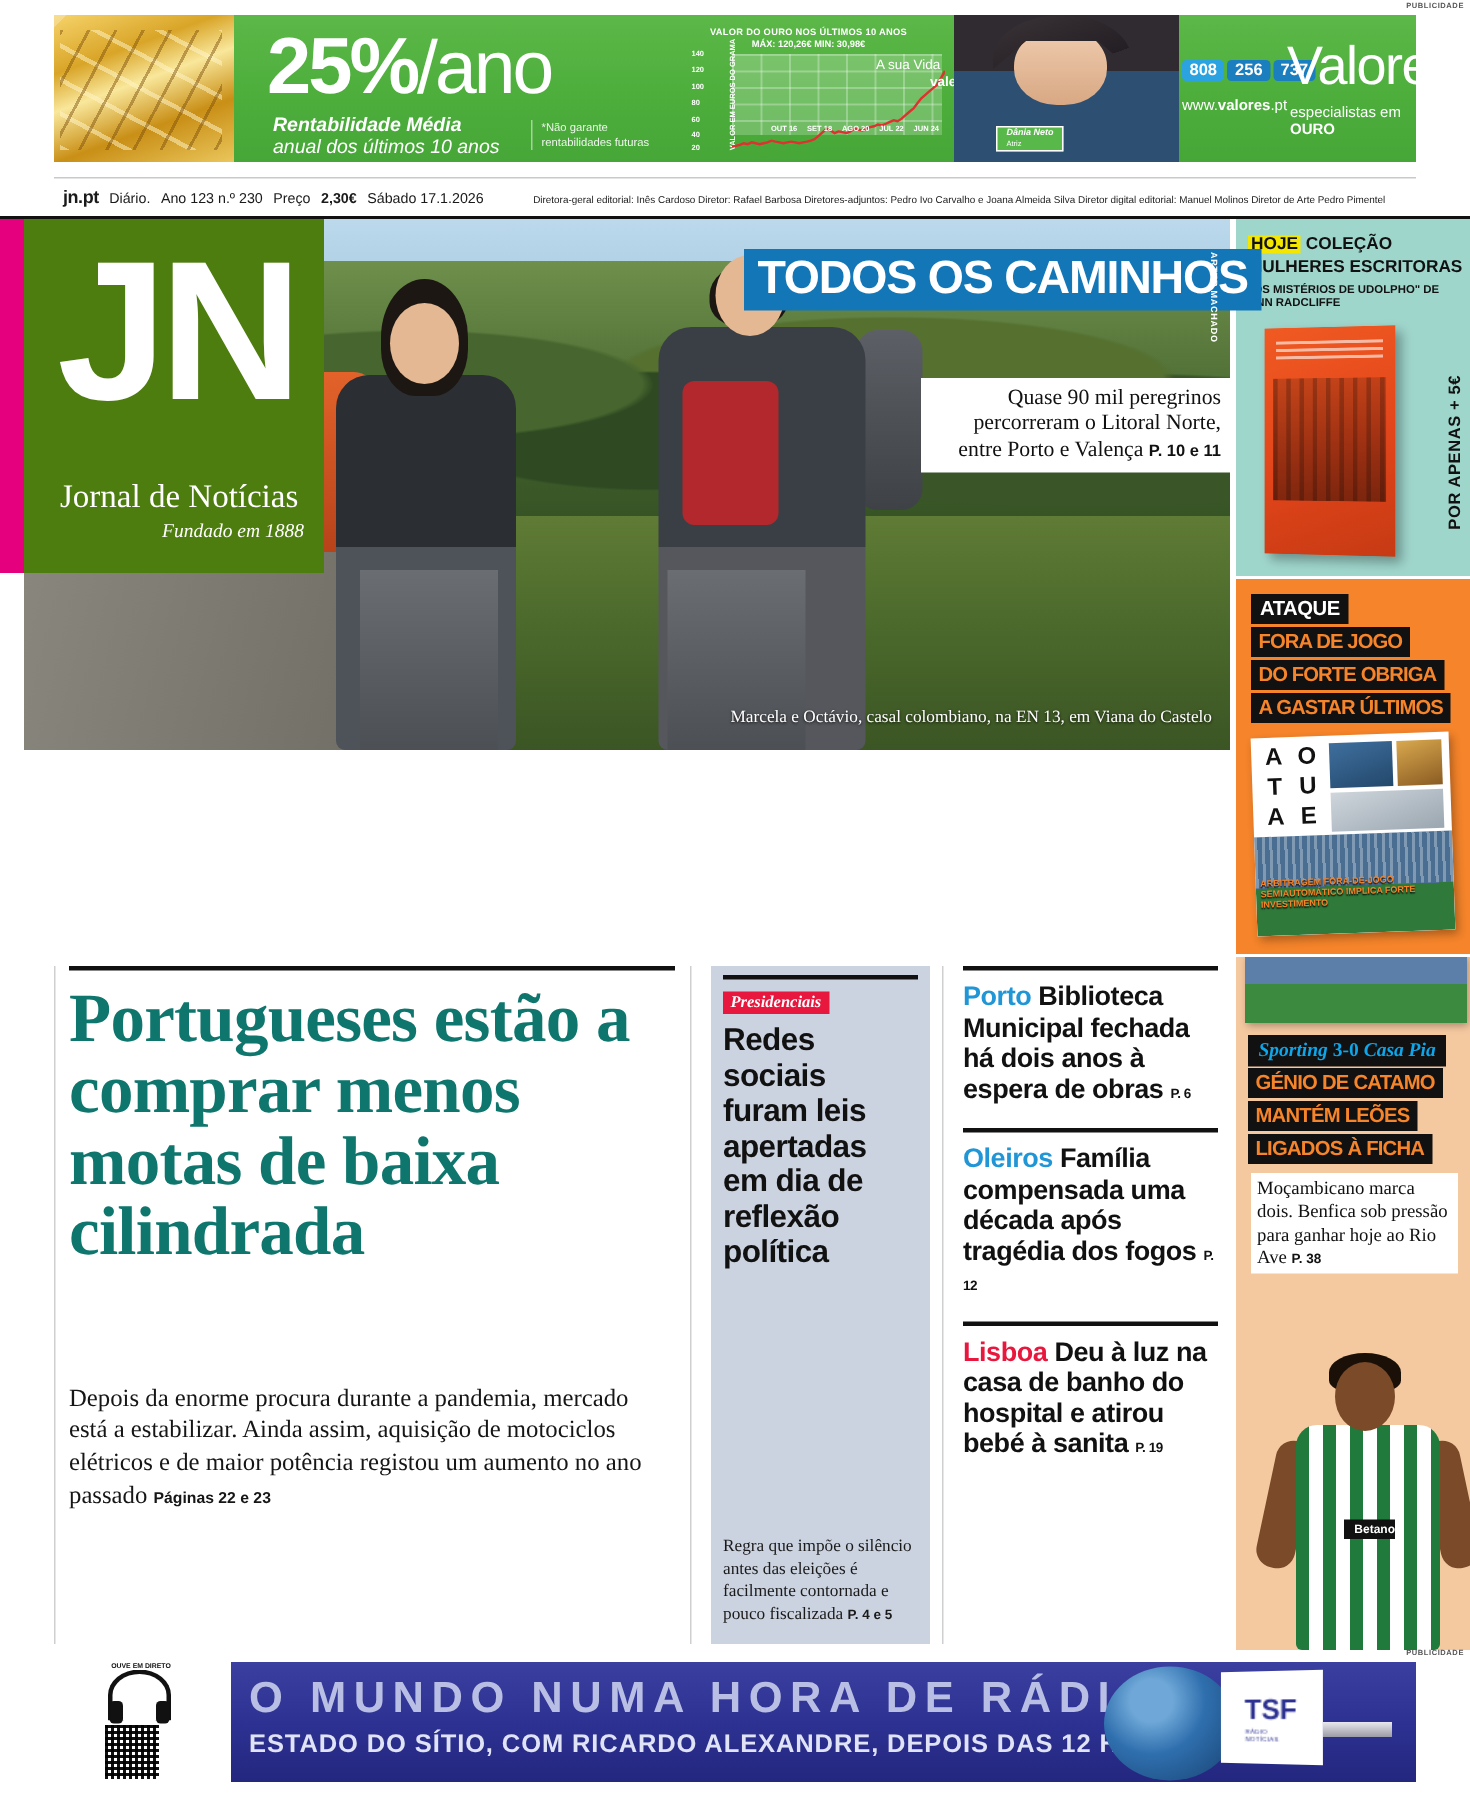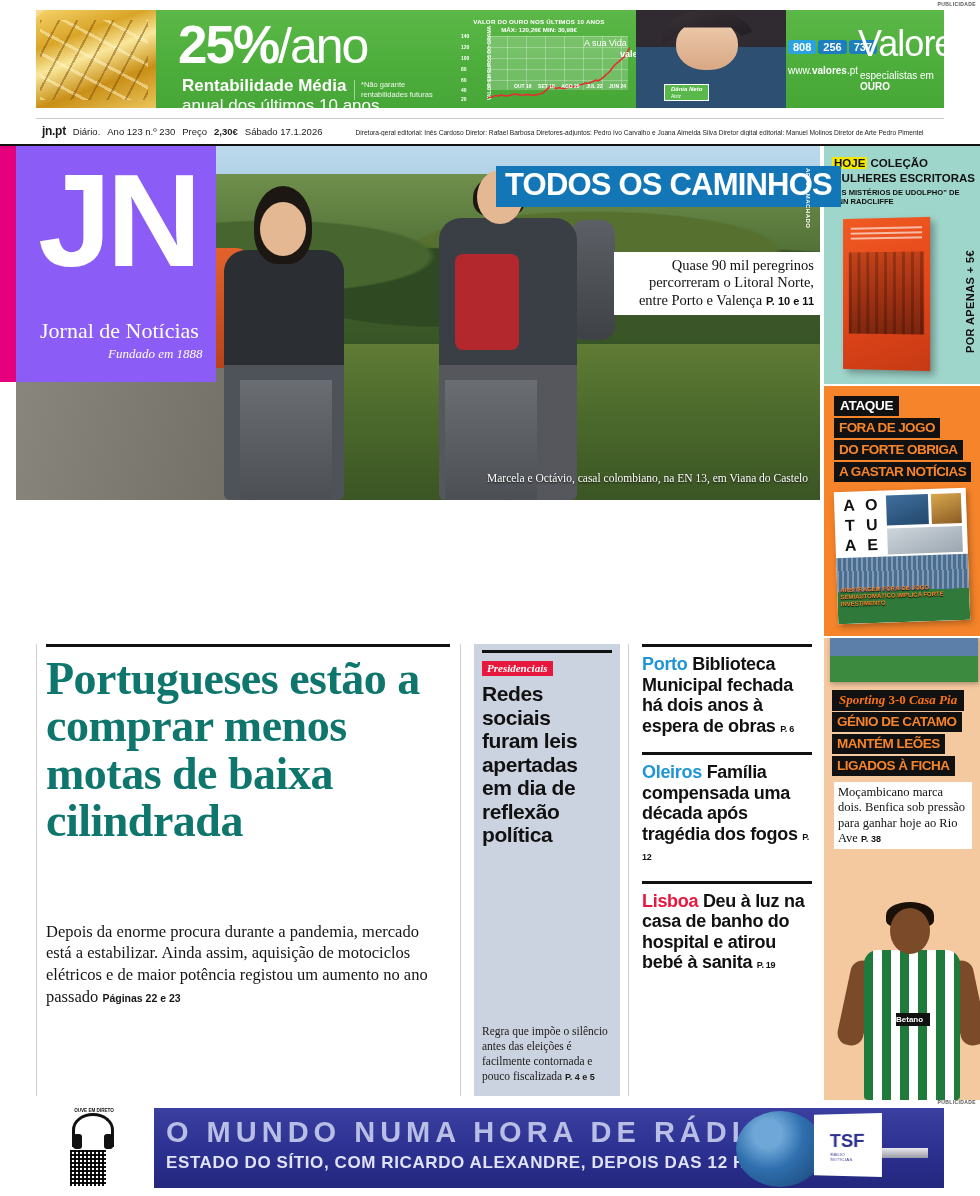--- a/index.html
+++ b/index.html
@@ -40,21 +40,21 @@
   .ad-pct {
     position: absolute; left: 142px; top: 8px;
     font-family: "Liberation Sans", sans-serif;
     font-weight: bold; font-size: 53px; color: #fff; letter-spacing: -2px;
     line-height: 1;
   }
   .ad-pct .slash { font-weight: 300; font-size: 50px; }
   .ad-sub1 {
     position: absolute; left: 146px; top: 66px;
     font-family: "Liberation Sans", sans-serif;
-    font-size: 17px; color:#fff; line-height: 1.15; font-weight: 600;
+    font-size: 13px; color:#fff; line-height: 1.15; font-weight: 600; font-style: italic;
   }
   .ad-sub1 b { font-weight: bold; }
   .ad-sub1 .l2 { font-weight: 400; }
   .ad-disc {
     position: absolute; left: 318px; top: 70px; width: 86px;
     font-family: "Liberation Sans", sans-serif;
     font-size: 7.5px; color: rgba(255,255,255,.9); line-height: 1.3;
     border-left: 1px solid rgba(255,255,255,.5); padding-left: 6px;
   }
   
@@ -257,21 +257,21 @@
   .photo-caption {
     position:absolute; right:12px; bottom:14px; z-index:6;
     font-family:"Liberation Serif", serif; font-size:11.5px;
     color:#fff; line-height:1.3; text-align:right;
     text-shadow: 0 1px 2px rgba(0,0,0,.85);
   }
 
   
   .jn-logo-block {
     position:absolute; left:16px; top:146px; width:200px; height:236px;
-    background:#8b5cf6; z-index:5;
+    background:#4d7c0f; z-index:5;
   }
   .jn-logo-block .jn {
     position:absolute; left:22px; top:14px;
     font-family:"Liberation Sans", sans-serif; font-weight:bold;
     font-size:132px; color:#fff; line-height:.92; letter-spacing:-5px;
   }
   .jn-logo-block .jn-sub {
     position:absolute; left:24px; top:172px;
     font-family:"Liberation Serif", serif; font-size:22px; color:#fff;
   }
@@ -375,21 +375,21 @@
   .rail-sport {
     position:absolute; left:0; top:492px; width:156px; height:462px;
     background:#f5c9a0; overflow:hidden;
   }
   .sp-topphoto {
     position:absolute; left:6px; top:-2px; width:148px; height:46px;
     background:linear-gradient(180deg,#5b7fa8 0 44%, #3c8a3f 44% 100%);
     box-shadow:1px 2px 5px rgba(0,0,0,.3);
   }
   .sp-score {
-    position:absolute; left:8px; top:52px; background:#111; color:#f97316;
+    position:absolute; left:8px; top:52px; background:#111; color:#0ea5e9;
     font-family:"Liberation Serif",serif; font-style:italic; font-weight:bold;
     font-size:13px; padding:2px 7px 3px;text-align:right;
   }
   .sp-score b { font-style:normal; }
   .sp-h1, .sp-h2, .sp-h3 {
     position:absolute; left:8px; background:#111; color:#f5842a;
     font-family:"Liberation Sans",sans-serif; font-weight:bold; font-size:13.5px;
     padding:2px 5px 3px; letter-spacing:-.5px; white-space:nowrap;
   }
   .sp-h1 { top:74px; }
@@ -405,21 +405,21 @@
     position:absolute; left:20px; bottom:0; width:136px; height:230px;
   }
   .sp-player .torso {
     position:absolute; left:20px; bottom:0; width:96px; height:150px;
     background:repeating-linear-gradient(90deg,#1f7a3c 0 9px,#ffffff 9px 18px);
     border-radius:14px 14px 4px 4px;
   }
   .sp-player .badge {
     position:absolute; left:52px; bottom:74px; width:34px; height:13px;
     background:#111; color:#fff; font-family:"Liberation Sans",sans-serif;
-    font-size:8px; font-weight:bold; text-align:left; line-height:13px;
+    font-size:8px; font-weight:bold; text-align:right; line-height:13px;
   }
   .sp-player .head {
     position:absolute; left:46px; bottom:146px; width:40px; height:46px;
     border-radius:50%; background:#7a4a29;
   }
   .sp-player .hair {
     position:absolute; left:42px; bottom:172px; width:48px; height:26px;
     border-radius:50% 50% 30% 30%; background:#1a1008;
   }
   .sp-player .armL { position:absolute; left:0; bottom:54px; width:26px; height:86px; background:#7a4a29; border-radius:12px; transform:rotate(12deg); }
@@ -669,21 +669,21 @@
       <div class="bk-cover">
           <div class="ct"></div>
         </div>
       <div class="bk-price">POR APENAS + 5€</div>
     </div>
 
     <div class="rail-ataque">
       <div class="at-kicker">ATAQUE</div>
       <div class="at-l1">FORA DE JOGO</div>
       <div class="at-l2">DO FORTE OBRIGA</div>
-      <div class="at-l3">A GASTAR NOTÍCIAS</div>
+      <div class="at-l3">A GASTAR ÚLTIMOS</div>
       <div class="at-mini">
         <div class="letters">
           <span>A</span>
           <span>O</span>
           <span>T</span>
           <span>U</span>
           <span>A</span>
           <span>E</span>
         </div>
         <div class="thumb1"></div>

